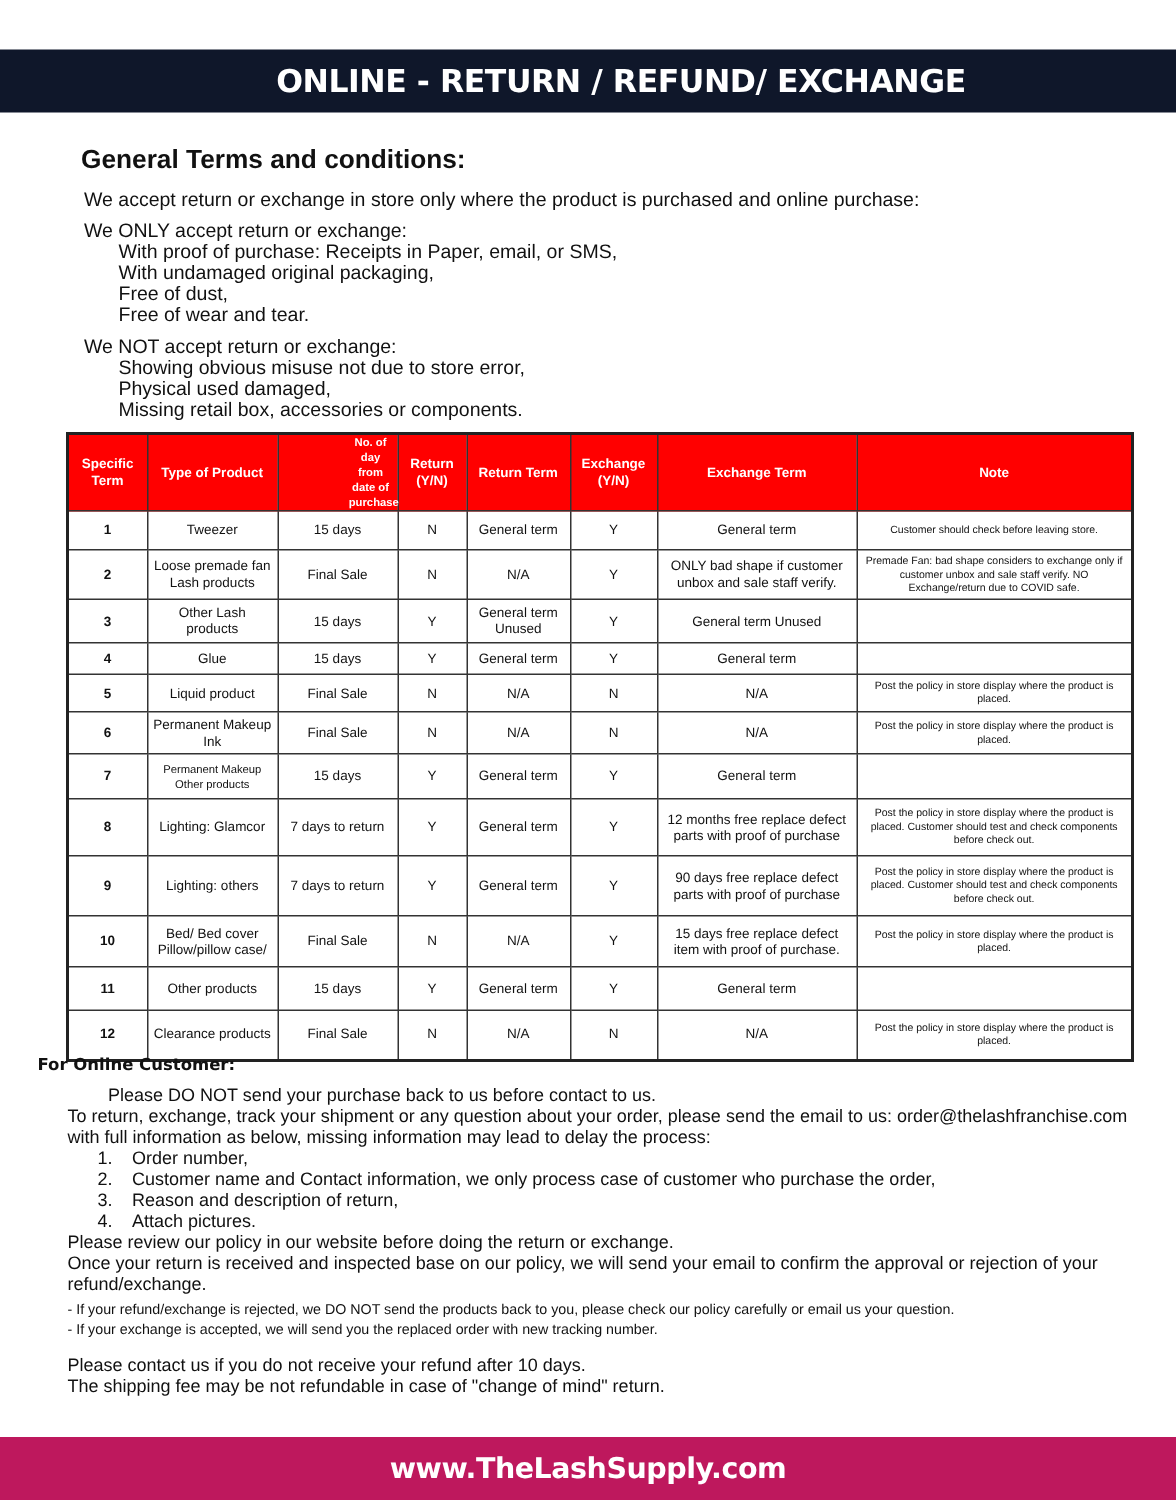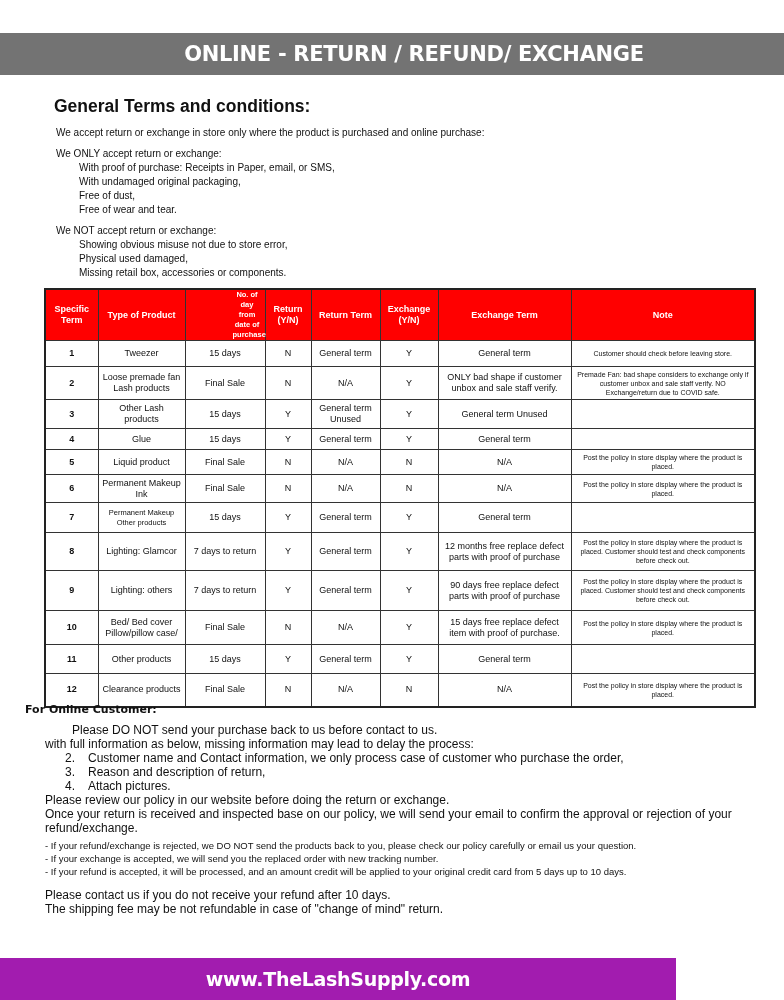--- a/index.html
+++ b/index.html
@@ -1,42 +1,42 @@
 <!DOCTYPE html>
 <html><head>
   <meta charset="utf-8">
   <style>
     * { box-sizing: border-box; margin: 0; padding: 0; }
     html, body { width: 784px; height: 1000px; background: #ffffff; overflow: hidden; }
     body { position: relative; font-family: "Liberation Sans", sans-serif; color: #111; }
 
     .top-band {
       position: absolute; left: 0; top: 33px; width: 784px; height: 42px;
-      background: #737373; color: #fff;
+      background: #0f172a; color: #fff;
       display: flex; align-items: center; justify-content: center;
       font-family: "DejaVu Sans", sans-serif; font-weight: bold; font-size: 21px;
       letter-spacing: -0.3px;
       padding-left: 44px;
     }
     .bottom-band {
-      position: absolute; left: 0; top: 958px; width: 676px; height: 42px;
-      background: #a21caf; color: #fff;
+      position: absolute; left: 0; top: 958px; width: 784px; height: 42px;
+      background: #be185d; color: #fff;
       display: flex; align-items: center; justify-content: center;
       font-family: "DejaVu Sans", sans-serif; font-weight: bold; font-size: 19px;
       letter-spacing: -0.3px;
     }
 
     .general-title {
       position: absolute; left: 54px; top: 96px;
       font-family: Liberation Sans, sans-serif; font-weight: bold; font-size: 17.5px;
       color: #111;
     }
     .general-block {
       position: absolute; left: 56px; top: 126px; width: 700px;
-      font-size: 10px; line-height: 14px; color: #111;
+      font-size: 13px; line-height: 14px; color: #111;
     }
     .general-block p { margin: 0; }
     .general-block .gap { height: 7px; }
     .general-block .indent { padding-left: 23px; }
 
     table.terms {
       position: absolute; left: 44px; top: 288px; width: 710px;
       border-collapse: collapse; table-layout: fixed;
       border: 2px solid #222;
     }
@@ -237,33 +237,34 @@
       <td>N/A</td>
       <td class="note">Post the policy in store display where the product is placed.</td>
     </tr>
   </tbody>
 </table>
 
 <div class="online-title">For Online Customer:</div>
 
 <div class="online-block">
   <p class="first">Please DO NOT send your purchase back to us before contact to us.</p>
+  <p>To return, exchange, track your shipment or any question about your order, please send the email to us: order@thelashfranchise.com</p>
   <p>with full information as below, missing information may lead to delay the process:</p>
   <ol>
+    <li><span class="idx">1.</span><span>Order number,</span></li>
     <li><span class="idx">2.</span><span>Customer name and Contact information, we only process case of customer who purchase the order,</span></li>
     <li><span class="idx">3.</span><span>Reason and description of return,</span></li>
     <li><span class="idx">4.</span><span>Attach pictures.</span></li>
   </ol>
   <p>Please review our policy in our website before doing the return or exchange.</p>
   <p>Once your return is received and inspected base on our policy, we will send your email to confirm the approval or rejection of your</p>
   <p>refund/exchange.</p>
   <div class="small-list">
     <p>- If your refund/exchange is rejected, we DO NOT send the products back to you, please check our policy carefully or email us your question.</p>
     <p>- If your exchange is accepted, we will send you the replaced order with new tracking number.</p>
-    <p>- If your refund is accepted, it will be processed, and an amount credit will be applied to your original credit card from 5 days up to 10 days.</p>
   </div>
   <div class="gap"></div>
   <p>Please contact us if you do not receive your refund after 10 days.</p>
   <p>The shipping fee may be not refundable in case of "change of mind" return.</p>
 </div>
 
 <div class="bottom-band">
   <span>www.TheLashSupply.com</span>
 </div>
 

